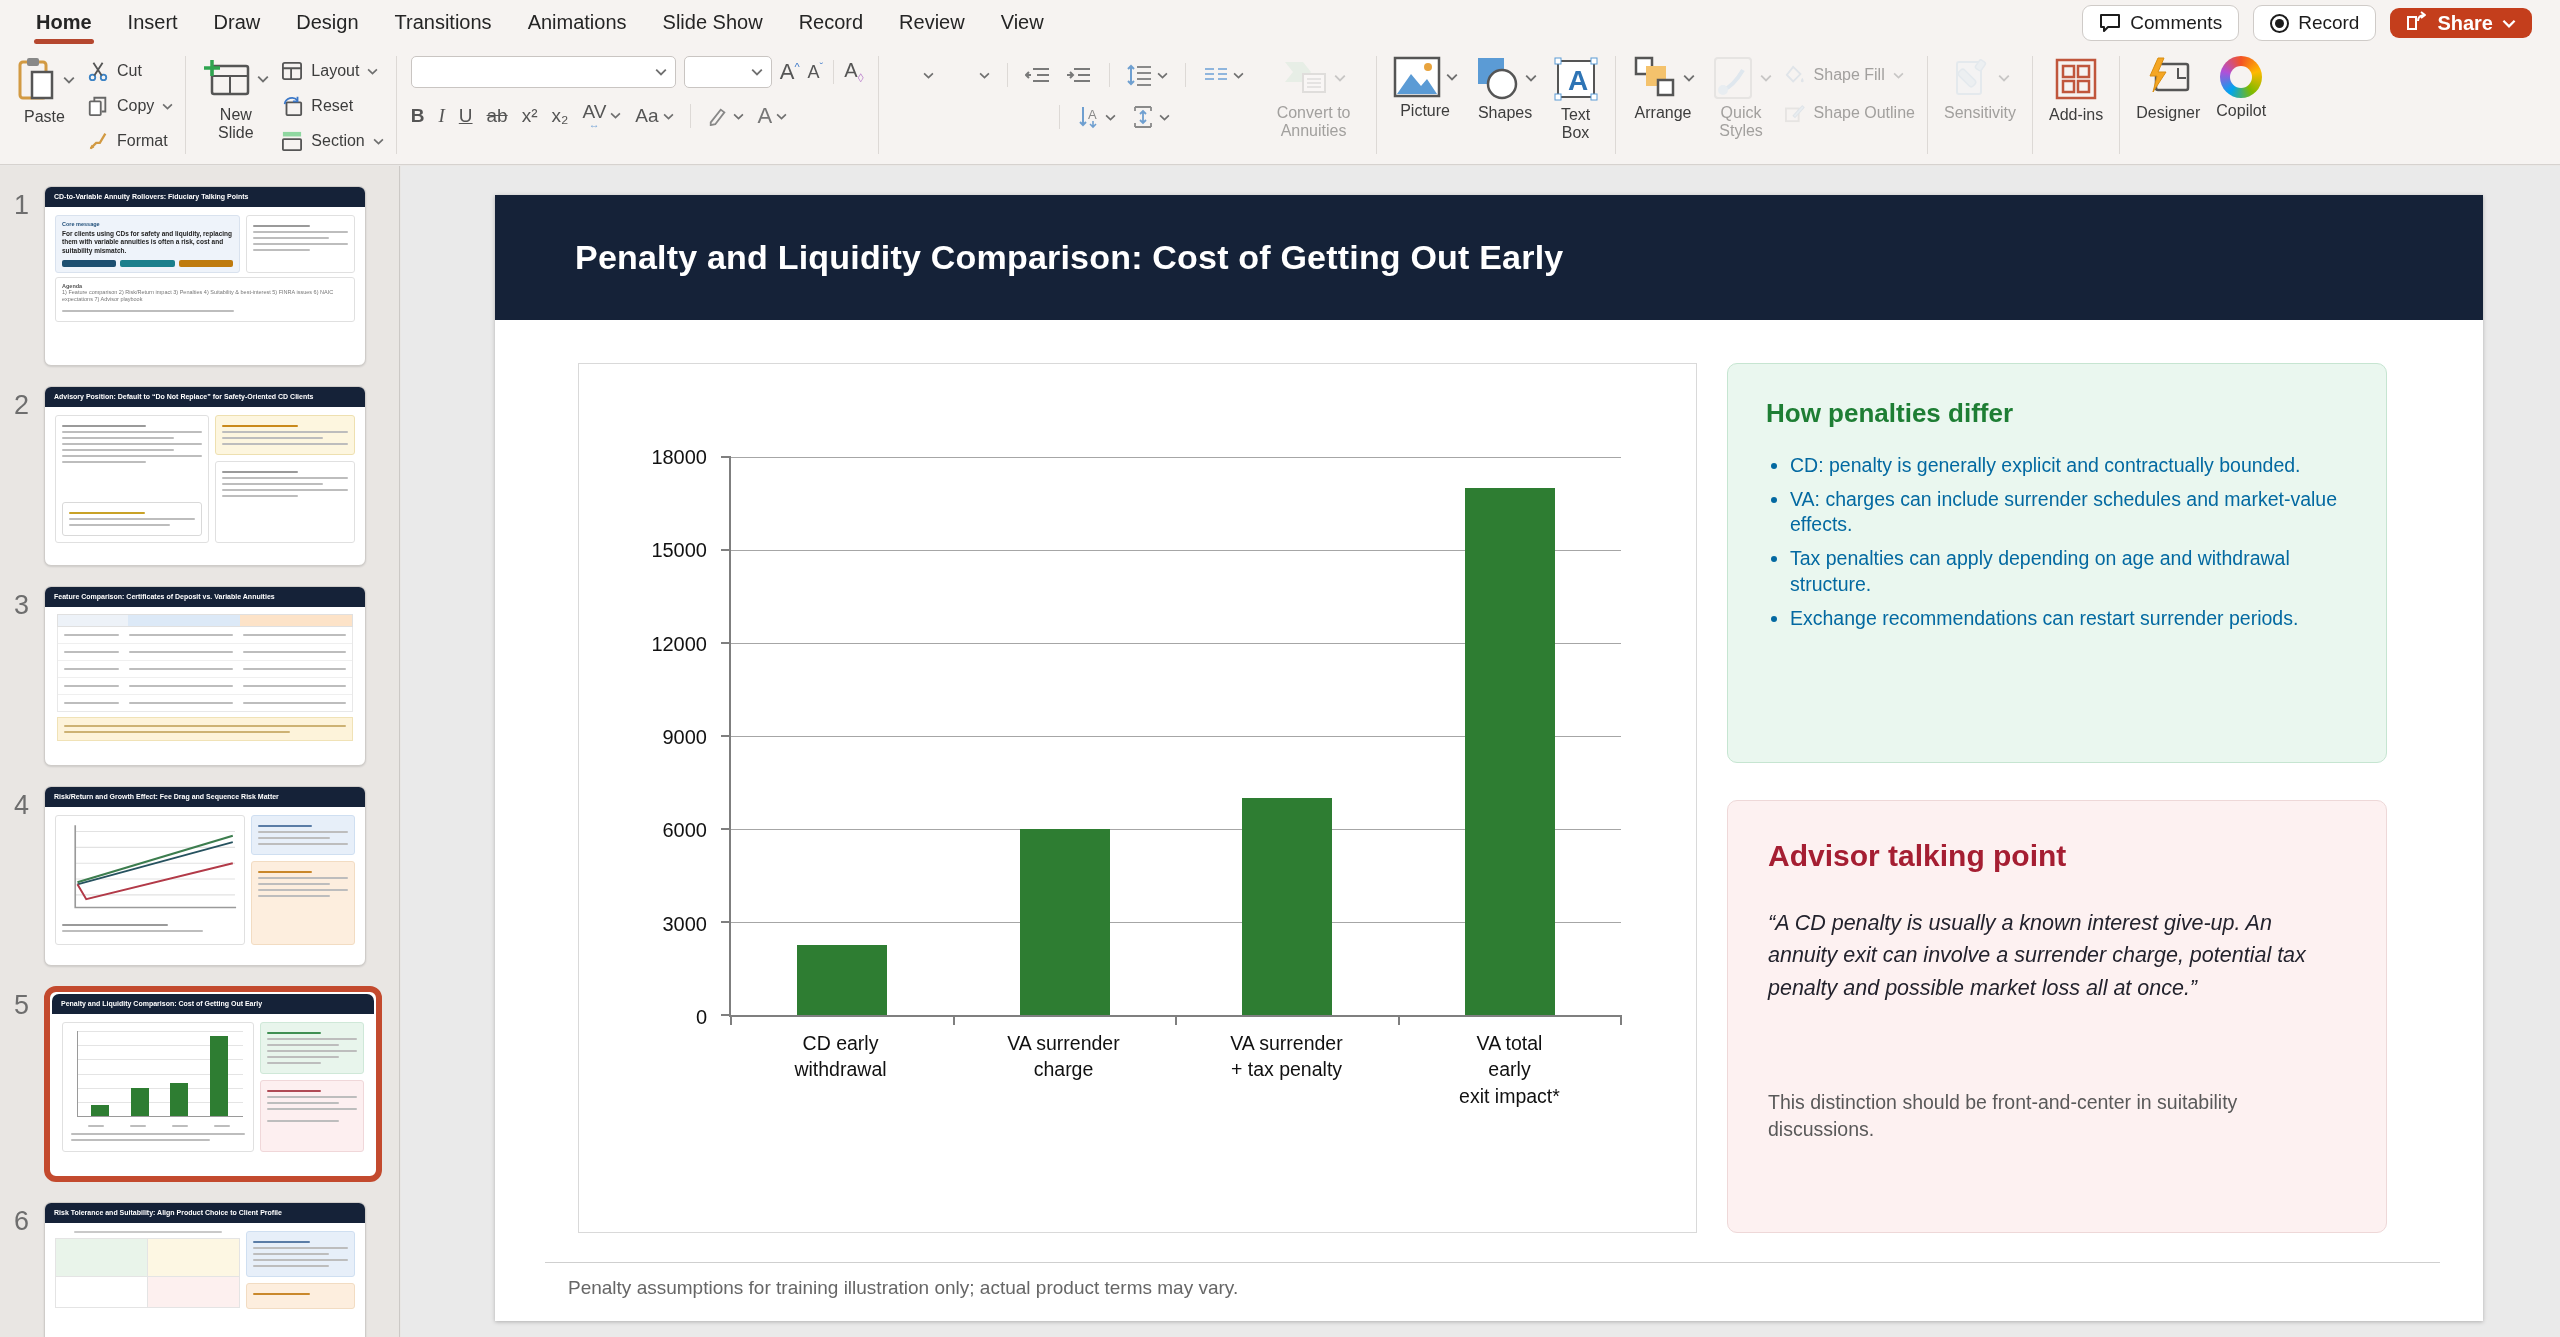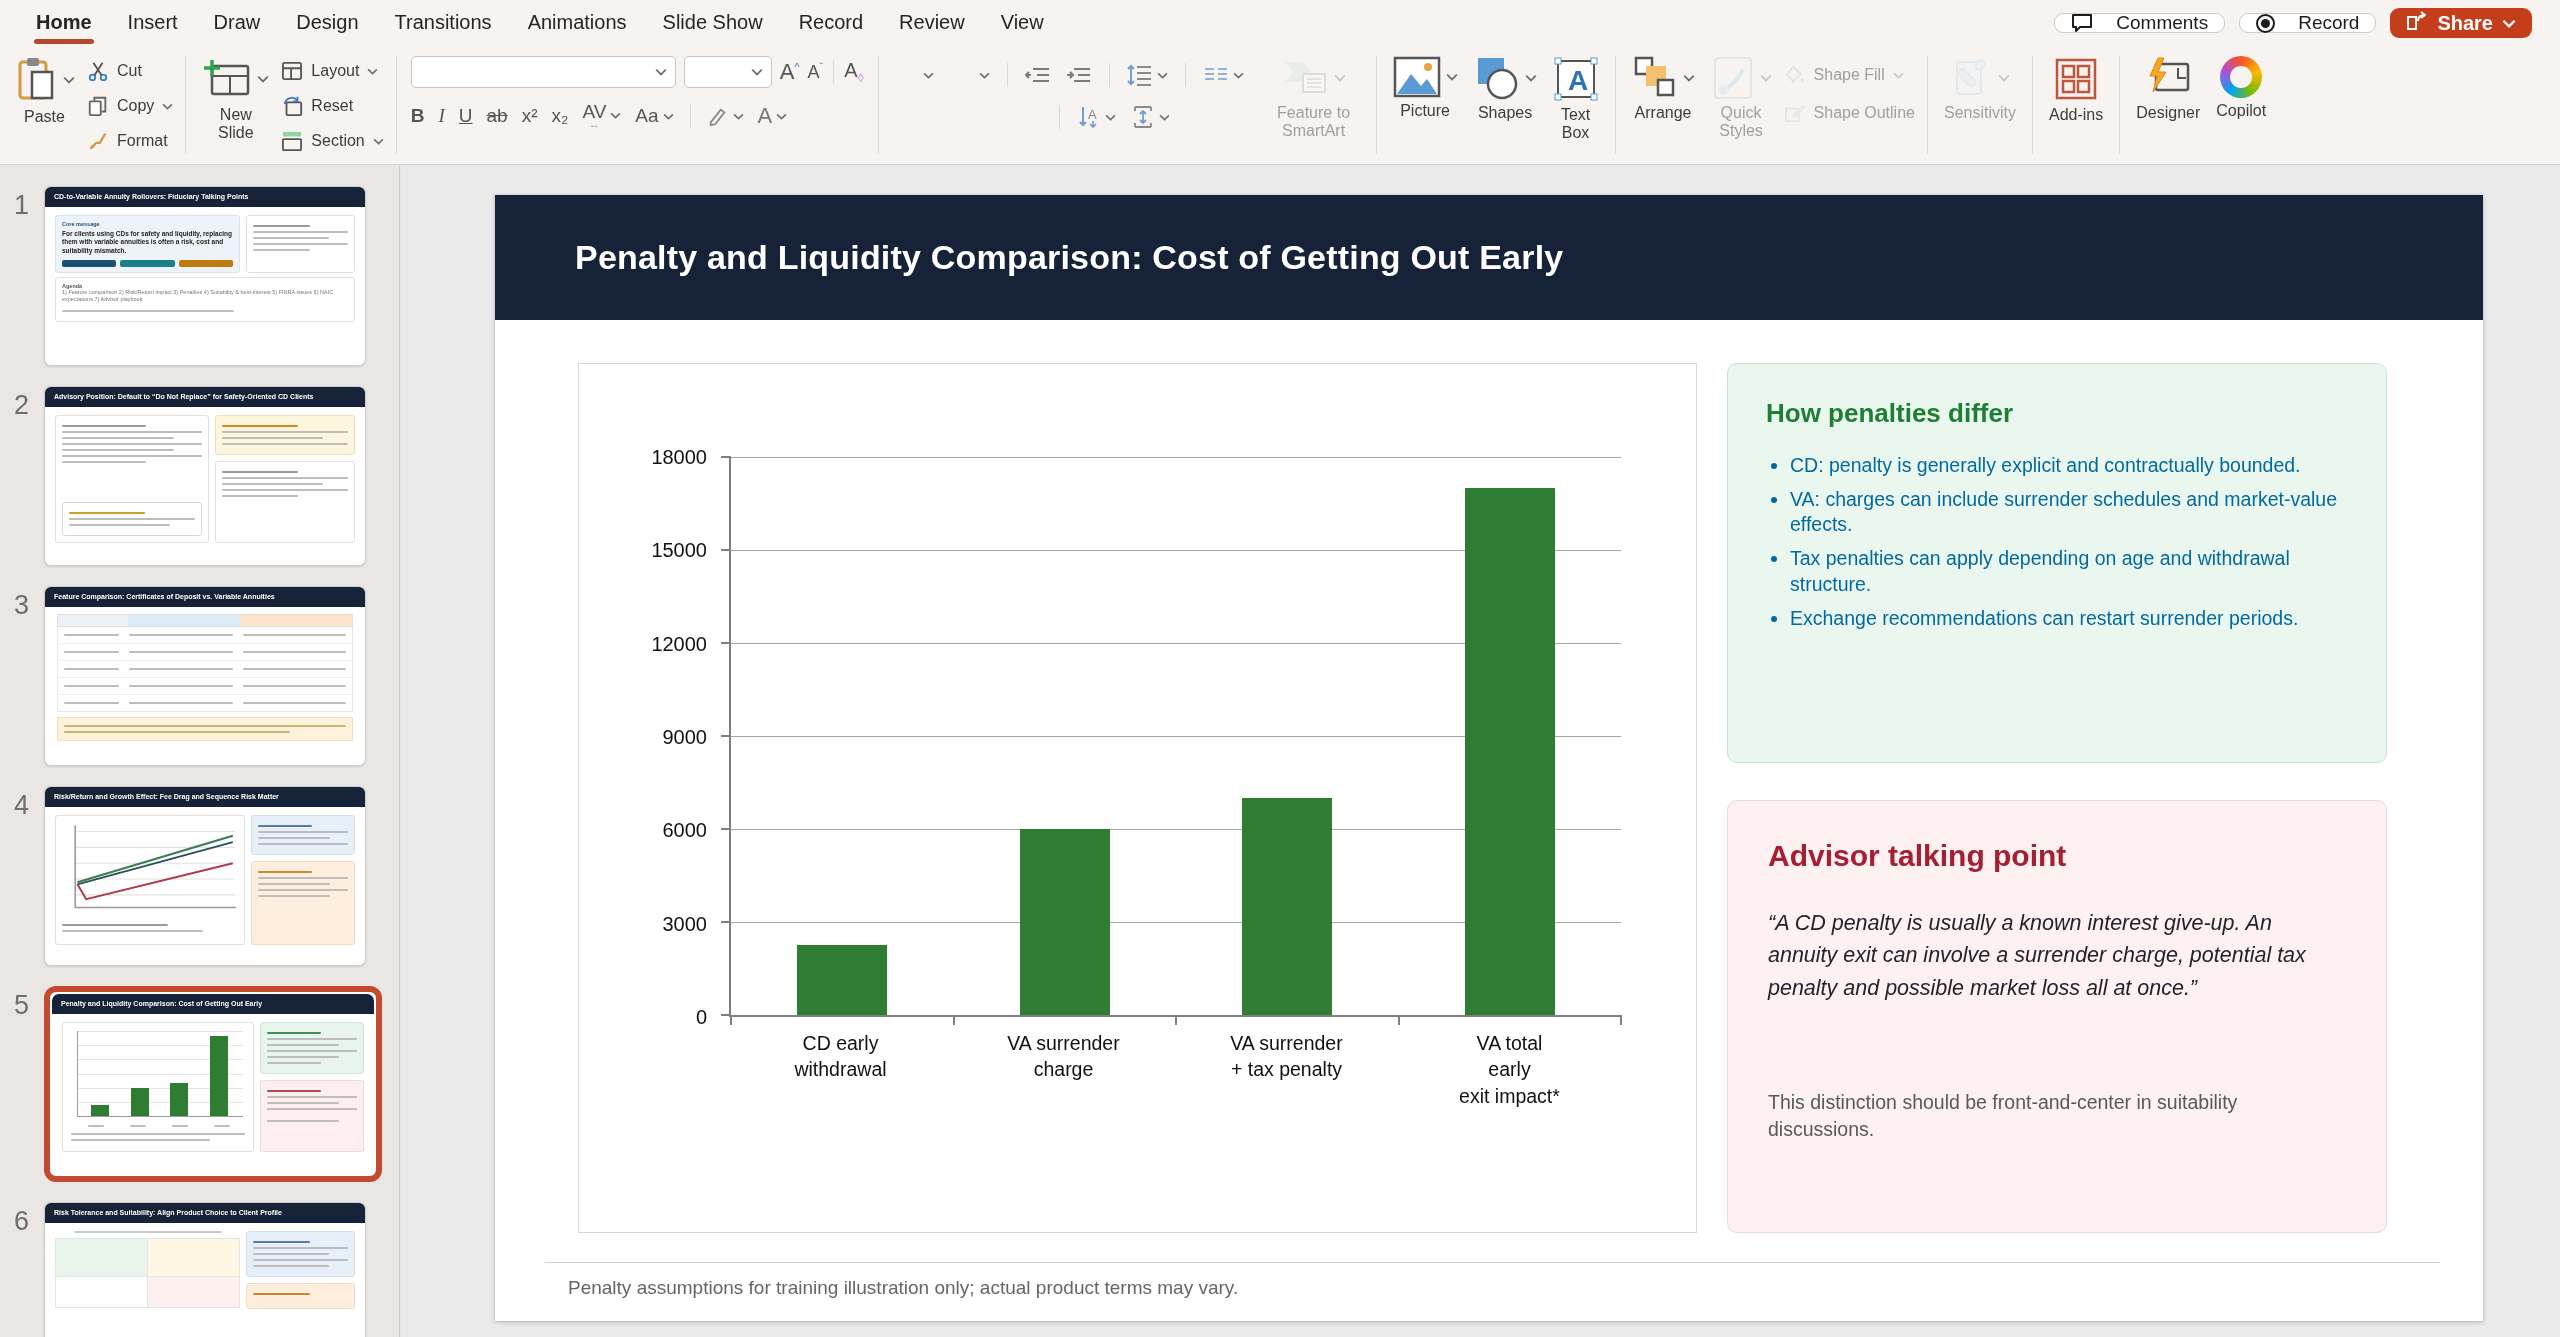--- a/index.html
+++ b/index.html
@@ -8,21 +8,21 @@
 
   
   #menubar { position:absolute; left:0; top:0; width:2560px; height:46px;
     background:#f6f3f1; display:flex; align-items:center; padding:0 18px; }
   .menu-tab { position:relative; font-size:20px; color:#252525; padding:10px 18px 12px;
     cursor:default; white-space:nowrap; }
   .menu-tab.active { font-weight:bold; }
   .menu-tab.active::after { content:""; position:absolute; left:16px; right:16px; bottom:2px;
     height:5px; border-radius:3px; background:#b5472f; }
   #menubar-right { margin-left:auto; display:flex; align-items:center; gap:14px; padding-right:10px; }
-  .pill-btn { display:flex; align-items:center; gap:23px; height:20px; padding:0 16px;
+  .pill-btn { display:flex; align-items:center; gap:9px; height:36px; padding:0 16px;
     border:1px solid #cfcbc8; border-radius:9px; background:#fff; font-size:19px; color:#1c1c1c; }
   .pill-btn svg { display:block; }
   .record-dot { width:19px; height:19px; border:2.5px solid #1c1c1c; border-radius:50%;
     display:flex; align-items:center; justify-content:center; }
   .record-dot i { width:9px; height:9px; background:#1c1c1c; border-radius:50%; }
   .share-btn { display:flex; align-items:center; gap:9px; height:30px; padding:0 16px;
     background:#c43e1c; border-radius:9px; color:#fff; font-size:20px; font-weight:bold; }
 
   
   #ribbon { position:absolute; left:0; top:46px; width:2560px; height:119px;
@@ -414,21 +414,21 @@
           <svg class="ric" width="48" height="44" viewBox="0 0 48 44">
               <path d="M4 6h18l8 10-8 10H4l8-10z" fill="#b9dfc4"></path>
               <rect x="22" y="18" width="22" height="18" fill="#fff" stroke="#9a9a9a" stroke-width="2"></rect>
               <path d="M26 23h14M26 27h14M26 31h14" stroke="#9a9a9a" stroke-width="1.6"></path>
             </svg>
         </span>
         <svg class="chev" width="12" height="8" viewBox="0 0 10 6">
             <path d="M1 1l4 4 4-4" fill="none" stroke="#9a9a9a" stroke-width="1.5"></path>
           </svg>
       </span>
-      <span class="blabel" style="width:92px;">Feature to SmartArt</span>
+      <span class="blabel" style="width:92px;">Convert to Annuities</span>
     </div>
   </div>
   <div class="vsep"></div>
 
   <div class="rgroup">
     <div class="big-btn">
       <span style="display:flex;align-items:center;gap:5px;">
         <span class="icon">
           <svg class="ric" width="48" height="42" viewBox="0 0 48 42">
               <rect x="2" y="2" width="44" height="38" fill="#fff" stroke="#555" stroke-width="2.5"></rect>

